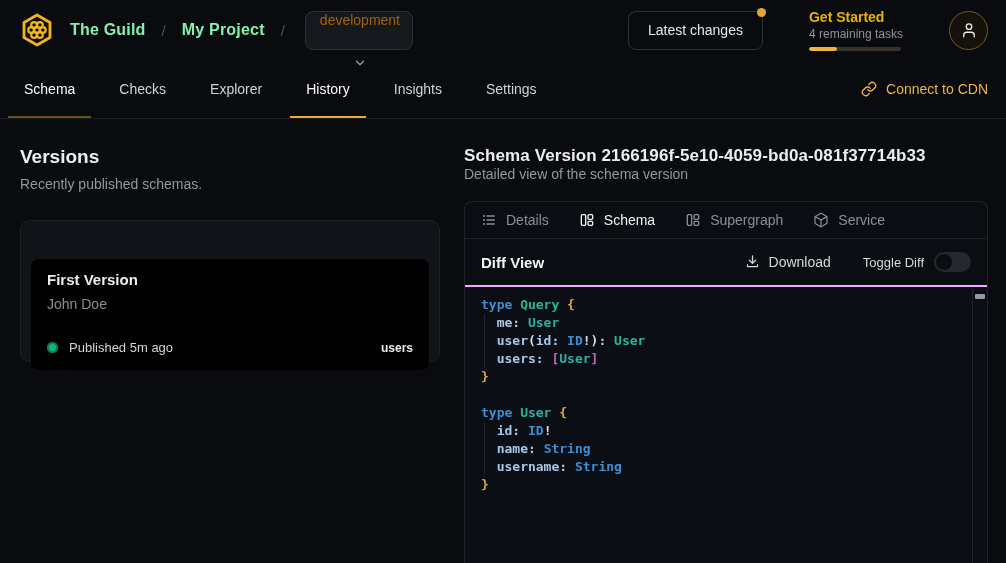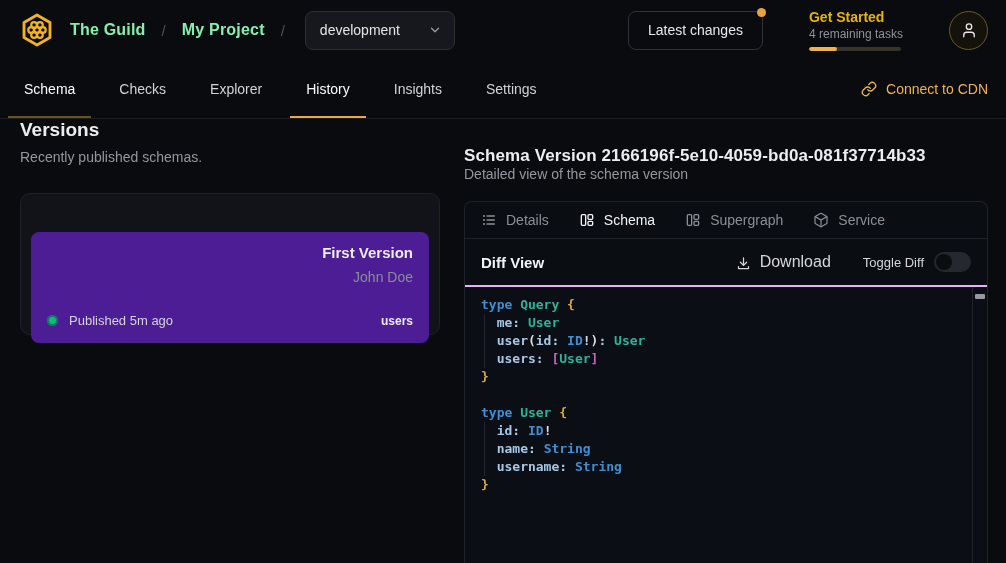--- a/index.html
+++ b/index.html
@@ -17,21 +17,21 @@
     height: 60px; display: flex; align-items: center;
     padding: 0 18px 0 18px; gap: 14px;
   }
   .logo { width: 38px; height: 38px; display: flex; align-items: center; justify-content: center; }
   .crumb { font-size: 16px; color: #86efac; font-weight: 700; letter-spacing: .2px; }
   .crumb-sep { font-size: 15px; color: #4e5258; padding: 0 2px; }
   .target-select {
     display: flex; align-items: center; gap: 28px;
     background: #16181d; border: 1px solid #2c2f36; border-radius: 8px;
     height: 39px; padding: 0 12px 0 14px; margin-left: 4px;
-    font-size: 14px; color: #e5e5e5;
+    font-size: 14px; color: #a16207; flex-direction: column;
   }
   .chev { color: #9a9da3; display: flex; }
   .header-right { margin-left: auto; display: flex; align-items: center; gap: 46px; }
   .latest-btn {
     position: relative; height: 39px; padding: 0 19px;
     border: 1px solid #2f3238; border-radius: 8px; background: transparent;
     font-size: 14px; color: #e7e8ea; font-family: inherit;
     display: flex; align-items: center;
   }
   .latest-dot {
@@ -65,27 +65,27 @@
   .nav-tab.u-active .tab-underline { background: #efa63c; }
   .cdn-link {
     margin-left: auto; display: flex; align-items: center; gap: 9px;
     font-size: 14px; color: #f0b44a; font-weight: 500;
   }
 
   
   .content { position: absolute; top: 119px; left: 0; right: 0; bottom: 0; }
 
   .left-col { position: absolute; left: 20px; top: 0; width: 420px; }
-  .panel-title { font-size: 19px; font-weight: 700; color: #ecedee; }
+  .panel-title { font-size: 19px; font-weight: 700; color: #ecedee; margin-top: 27px; }
   .panel-sub { font-size: 14px; color: #94979d; margin-top: 8px; }
   .versions-card {
     margin-top: 28px; background: #121318; border: 1px solid #1f2127;
     border-radius: 10px; padding: 38px 10px 14px 10px; height: 142px;
   }
-  .version-item { background: #4c1d95; border-radius: 8px; padding: 12px 16px 15px 16px; text-align: right; }
+  .version-item { background: #000000; border-radius: 8px; padding: 12px 16px 15px 16px; }
   .vi-name { font-size: 15px; font-weight: 700; color: #ecedee; }
   .vi-author { font-size: 14px; color: #8b8e94; margin-top: 8px; }
   .vi-row { display: flex; align-items: center; margin-top: 28px; }
   .vi-dot {
     width: 11px; height: 11px; border-radius: 50%;
     background: #10b981; box-shadow: inset 0 0 0 2px rgba(6,78,59,.55);
     margin-right: 11px;
   }
   .vi-status { font-size: 13px; color: #d2d4d7; }
   .vi-service { margin-left: auto; font-size: 12px; font-weight: 700; color: #e9eaec; }
@@ -104,21 +104,21 @@
   }
   .dtab { display: flex; align-items: center; gap: 9px; font-size: 14px; color: #8b8e94; }
   .dtab.active { color: #f2f3f4; font-weight: 500; }
   .dtab .dtab-icon { display: flex; }
   .diff-row {
     height: 48px; display: flex; align-items: center;
     padding: 0 16px; border-bottom: 2px solid #f0abfc; flex: none;
   }
   .diff-title { font-size: 15px; font-weight: 700; color: #f2f3f4; }
   .diff-actions { margin-left: auto; display: flex; align-items: center; gap: 18px; }
-  .download-btn { display: flex; align-items: flex-end; gap: 9px; font-size: 16px; color: #d5d7da; }
+  .download-btn { display: flex; align-items: flex-start; gap: 9px; font-size: 14px; color: #d5d7da; }
   .toggle-wrap { display: flex; align-items: center; gap: 10px; margin-left: 14px; }
   .toggle-label { font-size: 13px; color: #d5d7da; }
   .switch { width: 37px; height: 20px; border-radius: 10px; background: #25282e; position: relative; }
   .switch .knob {
     position: absolute; top: 2px; left: 2px; width: 16px; height: 16px;
     border-radius: 50%; background: #0b0d11;
   }
 
   
   .code-area { position: relative; flex: 1; background: #0b0e14; overflow: hidden; }

